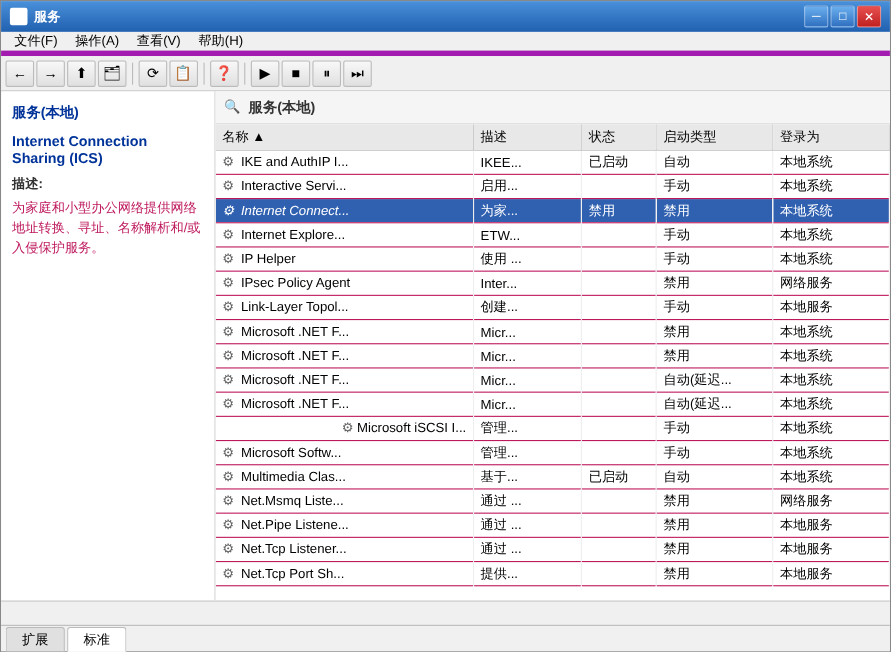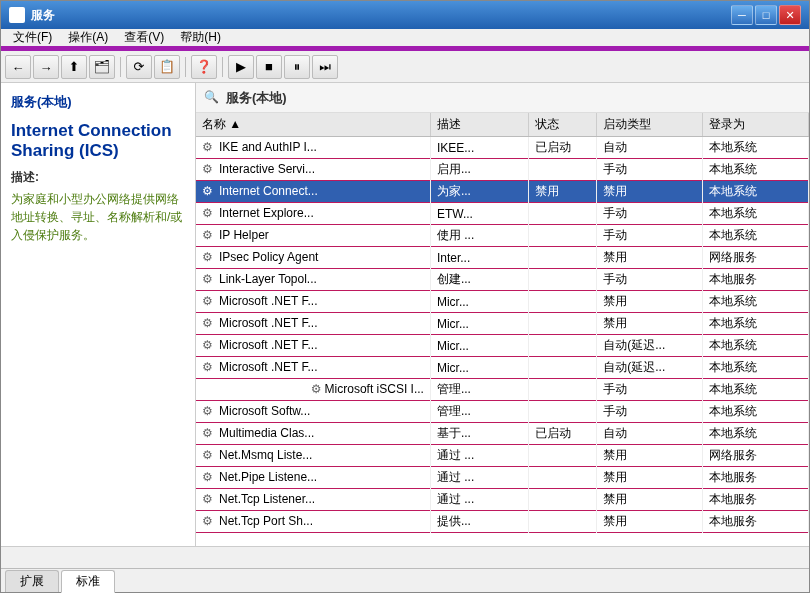--- a/index.html
+++ b/index.html
@@ -135,21 +135,21 @@
       margin-bottom: 10px;
     }
     .left-panel-desc-label {
       font-size: 12px;
       color: #333;
       font-weight: bold;
       margin-bottom: 4px;
     }
     .left-panel-desc {
       font-size: 12px;
-      color: #4d7c0f;
+      color: #be185d;
       line-height: 1.5;
     }
 
     
     .right-panel {
       flex: 1;
       display: flex;
       flex-direction: column;
       overflow: hidden;
       background: #fff;
@@ -302,21 +302,21 @@
     <div class="tool-btn">▶</div>
     <div class="tool-btn">■</div>
     <div class="tool-btn">⏸</div>
     <div class="tool-btn">⏭</div>
   </div>
 
   <div class="main-area">
 
     <div class="left-panel">
       <div class="left-panel-title">服务(本地)</div>
-      <div class="left-panel-title" style="font-size:17px; color:#003399; margin-bottom:8px;">Internet Connection Sharing (ICS)</div>
+      <div class="left-panel-title" style="font-size:13px; color:#003399; margin-bottom:8px;">Internet Connection Sharing (ICS)</div>
       <div class="left-panel-desc-label">描述:</div>
       <div class="left-panel-desc">为家庭和小型办公网络提供网络地址转换、寻址、名称解析和/或入侵保护服务。</div>
     </div>
 
     <div class="right-panel">
 
       <div class="right-header">
         <span class="right-header-icon">🔍</span>
         <span class="right-header-title">服务(本地)</span>
       </div>
@@ -343,21 +343,21 @@
                 <td class="col-login">本地系统</td>
               </tr>
               <tr>
                 <td class="col-name" style="max-width: 155px; overflow: hidden; text-overflow: ellipsis;"><span style="display: inline-block; width: 14px; height: 14px; margin-right: 3px; vertical-align: middle; position: relative; top: -1px; font-size: 12px; color: rgb(102, 102, 102);">⚙</span>Interactive Servi...</td>
                 <td class="col-desc">启用...</td>
                 <td class="col-status"></td>
                 <td class="col-startup">手动</td>
                 <td class="col-login">本地系统</td>
               </tr>
               <tr style="background: rgb(48, 96, 176); color: rgb(255, 255, 255);">
-                <td class="col-name" style="max-width: 155px; overflow: hidden; text-overflow: ellipsis;"><span style="display: inline-block; width: 14px; height: 14px; margin-right: 3px; vertical-align: middle; position: relative; top: -1px; font-size: 12px; color: rgb(255, 255, 255);">⚙</span>Internet Connect...</td>
+                <td class="col-name" style="max-width: 155px; overflow: hidden; text-overflow: ellipsis; font-style: italic;"><span style="display: inline-block; width: 14px; height: 14px; margin-right: 3px; vertical-align: middle; position: relative; top: -1px; font-size: 12px; color: rgb(255, 255, 255);">⚙</span>Internet Connect...</td>
                 <td class="col-desc">为家...</td>
                 <td class="col-status">禁用</td>
                 <td class="col-startup">禁用</td>
                 <td class="col-login">本地系统</td>
               </tr>
               <tr>
                 <td class="col-name" style="max-width: 155px; overflow: hidden; text-overflow: ellipsis;"><span style="display: inline-block; width: 14px; height: 14px; margin-right: 3px; vertical-align: middle; position: relative; top: -1px; font-size: 12px; color: rgb(102, 102, 102);">⚙</span>Internet Explore...</td>
                 <td class="col-desc">ETW...</td>
                 <td class="col-status"></td>
                 <td class="col-startup">手动</td>

